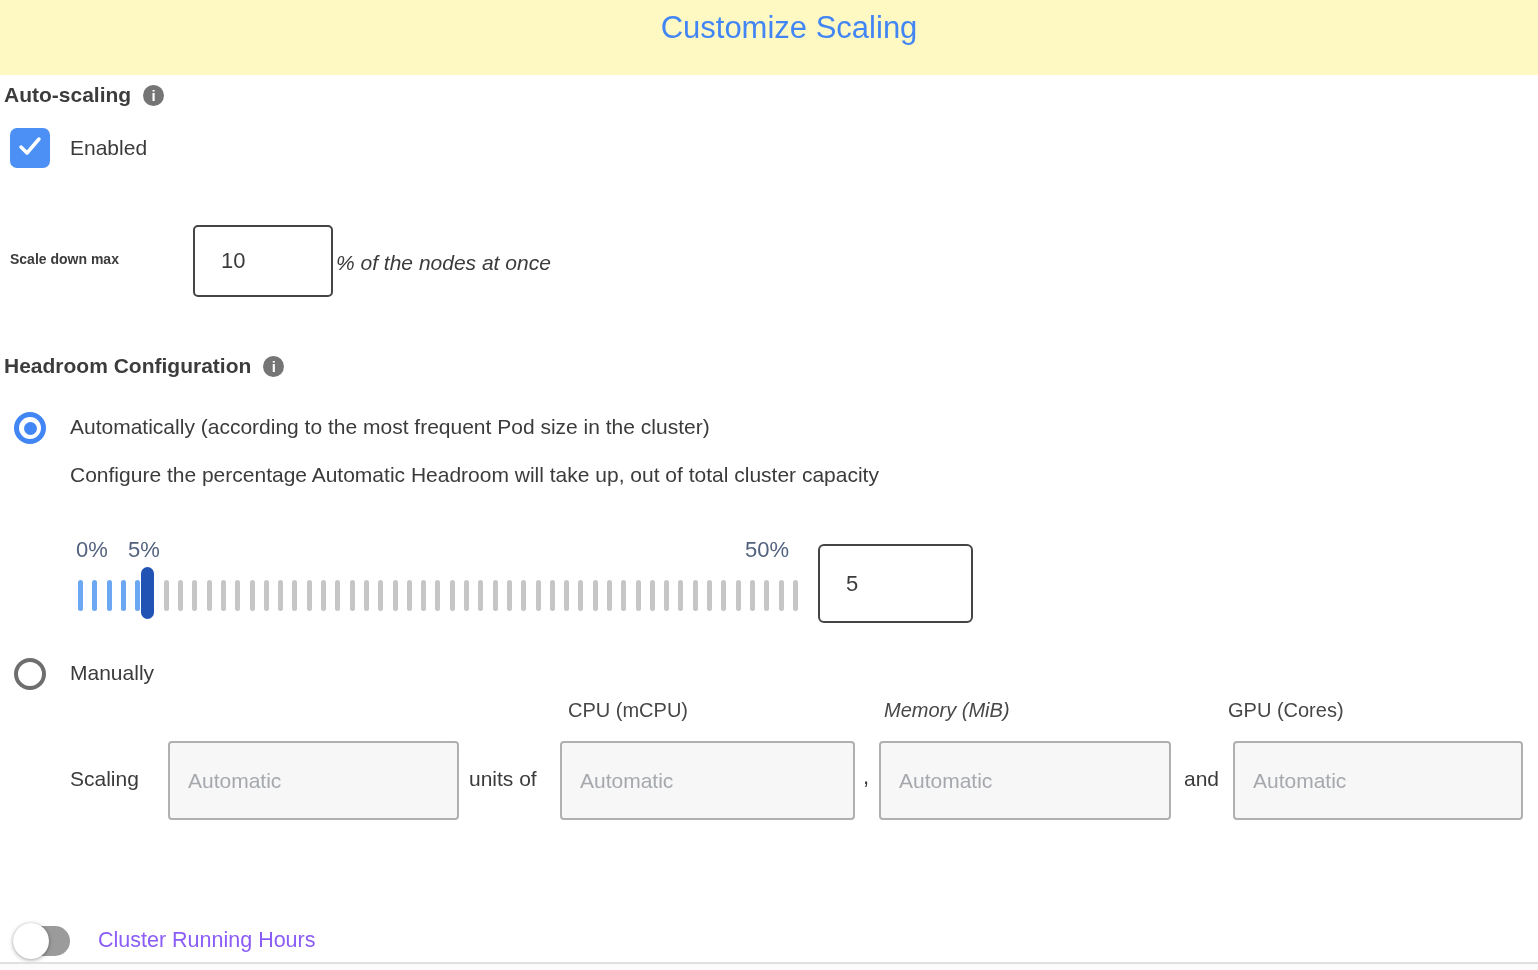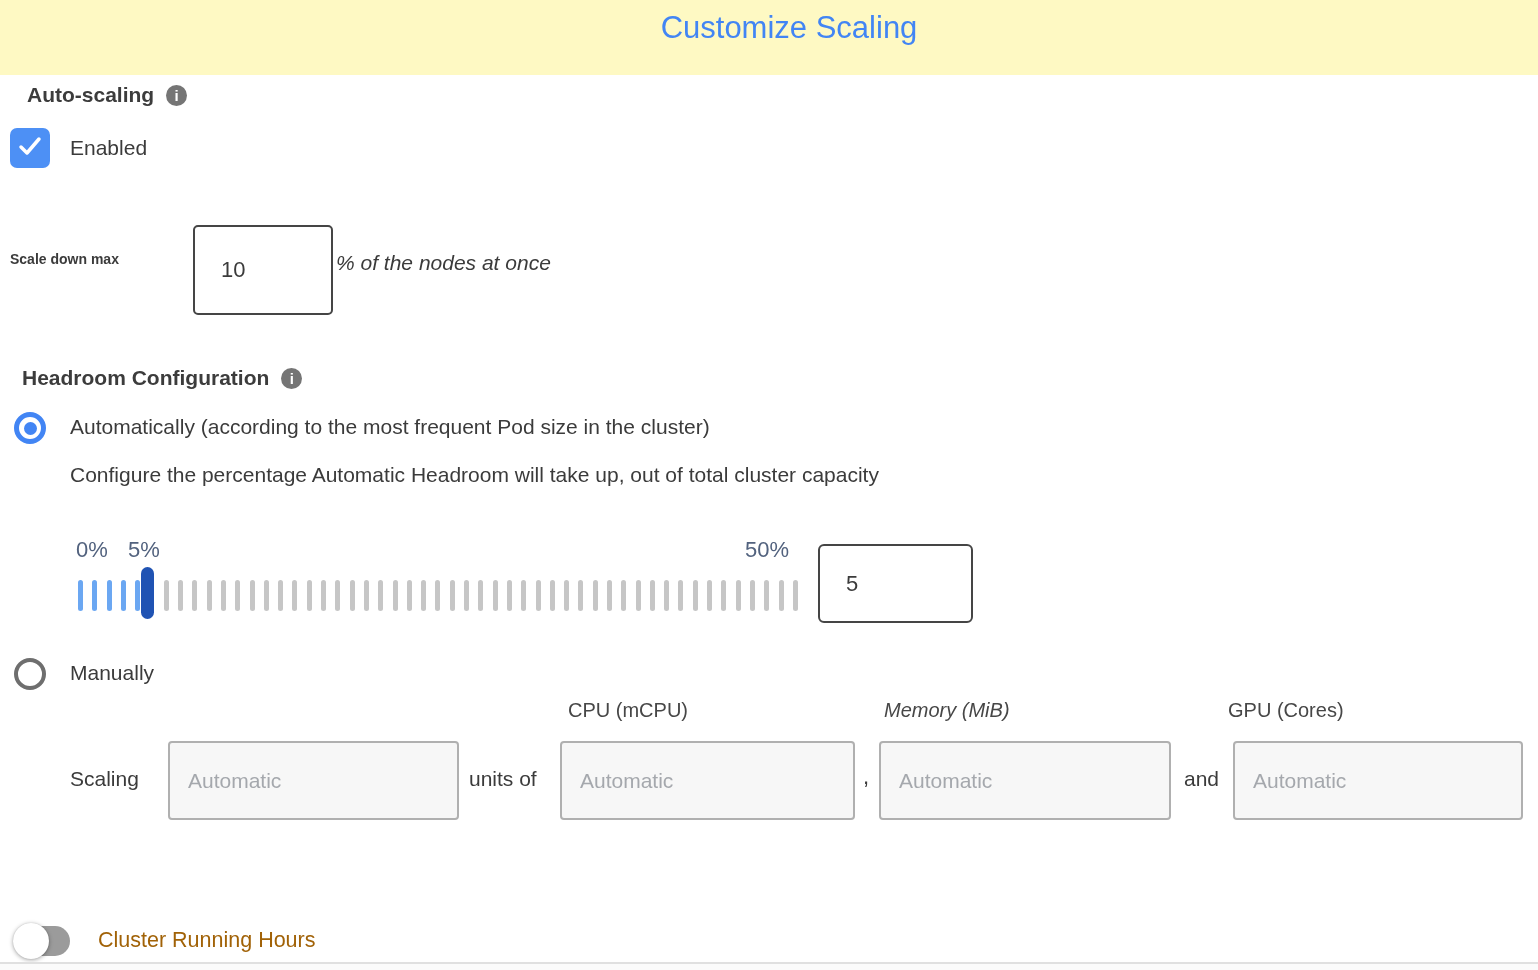--- a/index.html
+++ b/index.html
@@ -47,21 +47,21 @@
   
   .scale-label { position: absolute; left: 10px; top: 251px; font-size: 14px; font-weight: bold; }
   .value-input {
     position: absolute;
     border: 2px solid #454545; border-radius: 5px;
     background: #ffffff;
     font-family: "Liberation Sans", sans-serif;
     font-size: 22px; color: #3b3b3b;
     padding-left: 26px; outline: none;
   }
-  #scale-down-input { left: 193px; top: 225px; width: 140px; height: 90px; }
+  #scale-down-input { left: 193px; top: 225px; width: 140px; height: 72px; }
   .scale-suffix { position: absolute; left: 336px; top: 251px; font-size: 21px; font-style: italic; }
   
   .radio { position: absolute; border-radius: 50%; background: #ffffff; cursor: pointer; }
   .radio-selected {
     left: 14px; top: 412px; width: 32px; height: 32px;
     border: 5px solid #4285f4;
     display: flex; align-items: center; justify-content: center;
   }
   .radio-selected::after {
     content: ""; width: 13px; height: 13px; border-radius: 50%;
@@ -120,57 +120,57 @@
     position: absolute; left: 16px; top: 926px;
     width: 54px; height: 30px; border-radius: 15px;
     background: #9b9b9b; cursor: pointer;
   }
   .toggle-knob {
     position: absolute; left: -3px; top: -3px;
     width: 36px; height: 36px; border-radius: 50%;
     background: #ffffff;
     box-shadow: 0 1px 4px rgba(0,0,0,0.35), 0 0 1px rgba(0,0,0,0.2);
   }
-  .toggle-label { position: absolute; left: 98px; top: 928px; font-size: 21.5px; color: #a16207; }
+  .toggle-label { position: absolute; left: 98px; top: 928px; font-size: 21.5px; color: #8b5cf6; }
   
   .bottom-divider {
     position: absolute; left: 0; top: 962px;
     width: 1538px; height: 8px;
     background: #fbfbfb;
     border-top: 2px solid #e0e0e0;
   }
 </style>
 </head>
 <body>
 
 <div class="page">
 
   <div class="header-band">
     <div class="header-title">Customize Scaling</div>
   </div>
 
-  <div class="section-label-row" style="left:27px; top:83px;">
+  <div class="section-label-row" style="left:4px; top:83px;">
     <span class="section-label">Auto-scaling</span>
     <span class="info-icon">i</span>
   </div>
 
   <div class="checkbox">
     <span>
       <svg viewBox="0 0 30 30" width="30" height="30">
         <polyline points="6,16 12,22 24,8" fill="none" stroke="#ffffff" stroke-width="3.5" stroke-linecap="round" stroke-linejoin="round"></polyline>
       </svg>
     </span>
   </div>
   <div class="enabled-label">Enabled</div>
 
   <div class="scale-label">Scale down max</div>
   <input id="scale-down-input" class="value-input" type="text" value="10" style="">
   <div class="scale-suffix">% of the nodes at once</div>
 
-  <div class="section-label-row" style="left:22px; top:354px;margin-top:12px;">
+  <div class="section-label-row" style="left:4px; top:354px;">
     <span class="section-label">Headroom Configuration</span>
     <span class="info-icon">i</span>
   </div>
 
   <div class="radio radio-selected"></div>
   <div class="radio-label-auto">Automatically (according to the most frequent Pod size in the cluster)</div>
   <div class="radio-desc">Configure the percentage Automatic Headroom will take up, out of total cluster capacity</div>
 
   <div id="slider-label-min" class="slider-tick-label">0%</div>
   <div id="slider-label-cur" class="slider-tick-label">5%</div>

